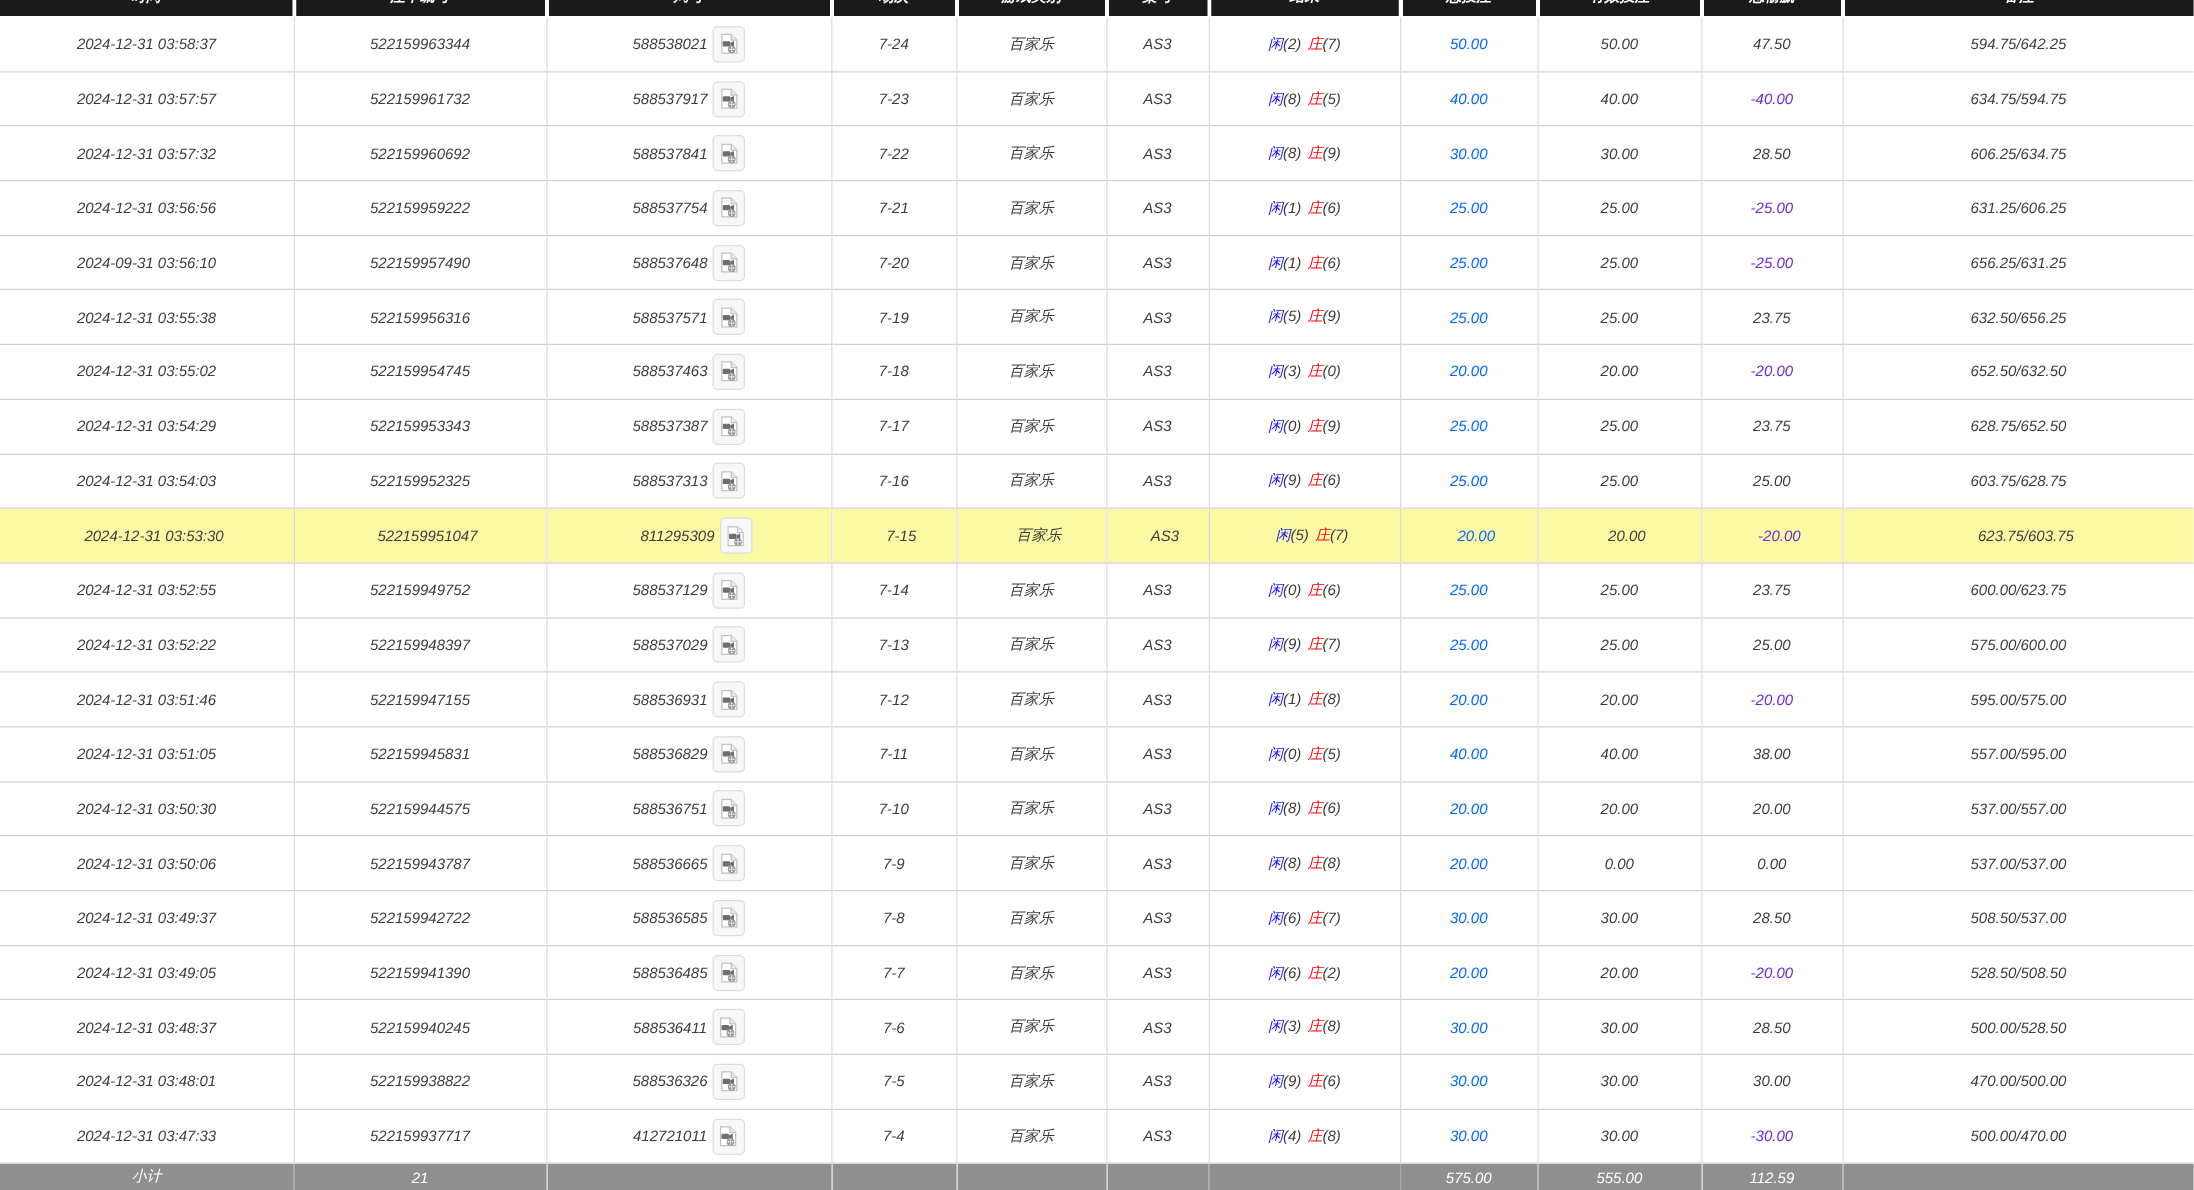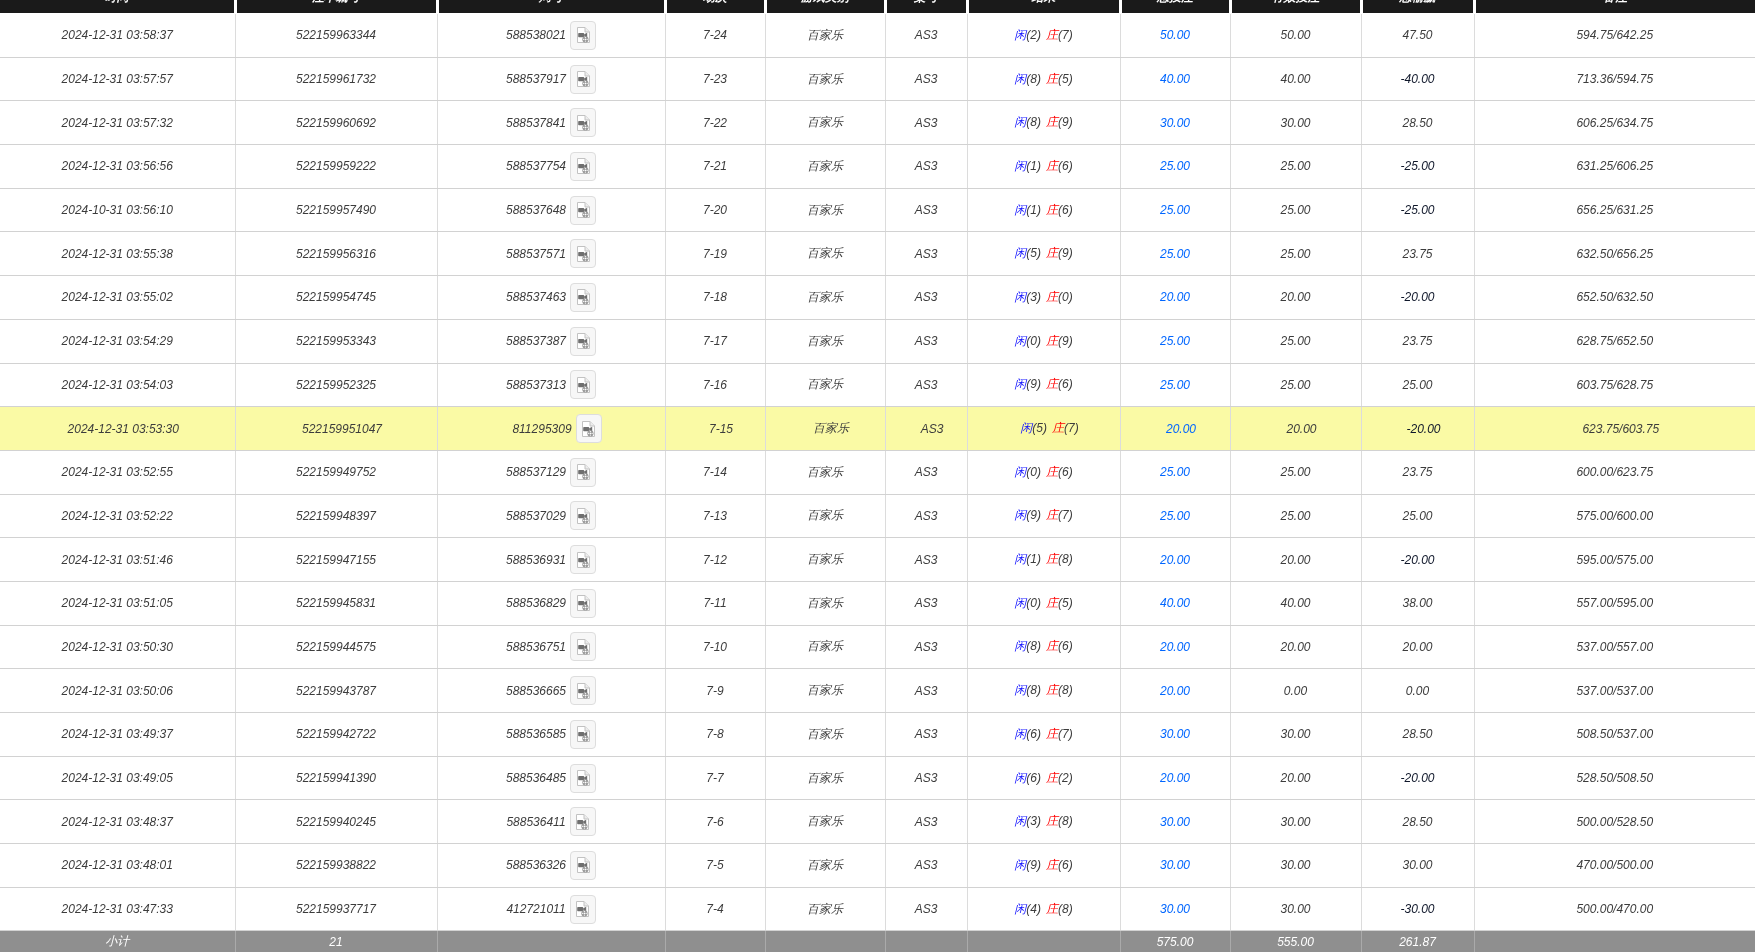--- a/index.html
+++ b/index.html
@@ -72,21 +72,21 @@
     cursor: pointer;
     flex: 0 0 auto;
   }
   
   .res-p { color: #1414ff; }
   .res-b { color: #ff0000; }
   .res-n { color: #3c3c3c; }
   .gap   { display:inline-block; width:5px; }
   
   .amt-blue { color: #0066ff; }
-  .neg      { color: #0f172a; }
+  .neg      { color: #6d28d9; }
   
   tfoot td {
     background: #8f8f8f;
     color: #ffffff;
     height: 21px;
     padding: 0 15px;
     border-left: 1px solid #aaaaaa;
     border-top: 1px solid #c5c5c5;
     text-align: center;
     vertical-align: middle;
@@ -204,21 +204,21 @@
             </span>
           </div>
         </td>
         <td>7-23</td>
         <td>百家乐</td>
         <td>AS3</td>
         <td><span class="res-p">闲</span><span class="res-n">(8)</span><span class="gap"></span><span class="res-b">庄</span><span class="res-n">(5)</span></td>
         <td><span class="amt-blue">40.00</span></td>
         <td>40.00</td>
         <td class="neg">-40.00</td>
-        <td>713.36/594.75</td>
+        <td>634.75/594.75</td>
       </tr>
       <tr>
         <td>2024-12-31 03:57:32</td>
         <td>522159960692</td>
         <td>
           <div class="roundwrap">
             <span>588537841</span>
             <span class="vbtn">
               <svg width="15" height="18" viewBox="0 0 15 18">
                 <path d="M1.5 1.5 h7.5 l4.5 4.5 v10.5 h-12 z" fill="#ffffff" stroke="#c2c2c2" stroke-width="1"></path>
@@ -269,21 +269,21 @@
         <td>7-21</td>
         <td>百家乐</td>
         <td>AS3</td>
         <td><span class="res-p">闲</span><span class="res-n">(1)</span><span class="gap"></span><span class="res-b">庄</span><span class="res-n">(6)</span></td>
         <td><span class="amt-blue">25.00</span></td>
         <td>25.00</td>
         <td class="neg">-25.00</td>
         <td>631.25/606.25</td>
       </tr>
       <tr>
-        <td>2024-10-31 03:56:10</td>
+        <td>2024-09-31 03:56:10</td>
         <td>522159957490</td>
         <td>
           <div class="roundwrap">
             <span>588537648</span>
             <span class="vbtn">
               <svg width="15" height="18" viewBox="0 0 15 18">
                 <path d="M1.5 1.5 h7.5 l4.5 4.5 v10.5 h-12 z" fill="#ffffff" stroke="#c2c2c2" stroke-width="1"></path>
                 <path d="M9 1.5 v4.5 h4.5" fill="#ececec" stroke="#c2c2c2" stroke-width="1"></path>
                 <rect x="2.2" y="7" width="6" height="4.2" rx="0.8" fill="#6f6f6f"></rect>
                 <polygon points="8.2,8.2 11.2,6.8 11.2,11.6 8.2,10.2" fill="#6f6f6f"></polygon>
@@ -807,17 +807,17 @@
     <tr id="foot-row">
         <td>小计</td>
         <td>21</td>
         <td></td>
         <td></td>
         <td></td>
         <td></td>
         <td></td>
         <td>575.00</td>
         <td>555.00</td>
-        <td>261.87</td>
+        <td>112.59</td>
         <td></td>
       </tr>
   </tfoot>
 </table>
 
 </body></html>

